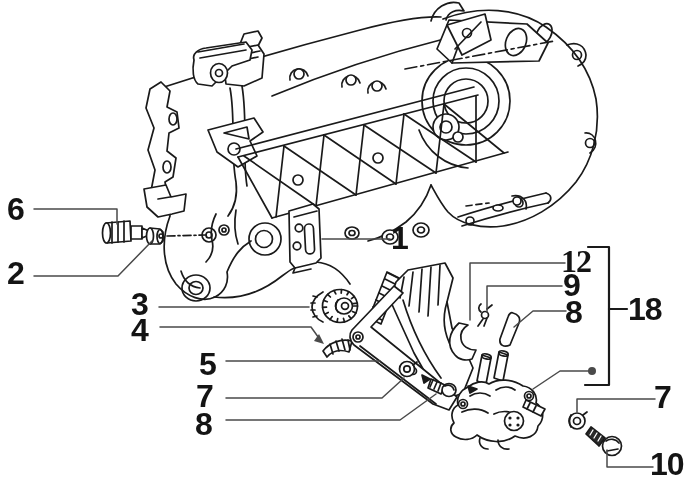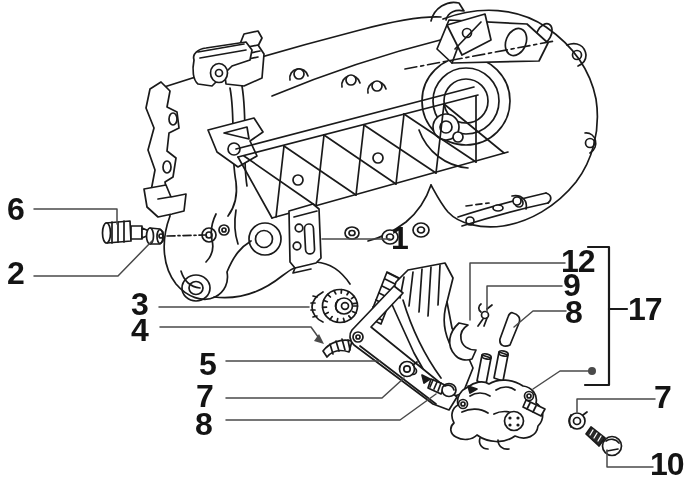--- a/index.html
+++ b/index.html
@@ -273,16 +273,16 @@
   <div class="lbl" style="left:7px;top:257px;">2</div>
   <div class="lbl" style="left:131px;top:288px;">3</div>
   <div class="lbl" style="left:131px;top:314px;">4</div>
   <div class="lbl" style="left:199px;top:348px;">5</div>
   <div class="lbl" style="left:7px;top:193px;">6</div>
   <div class="lbl" style="left:196px;top:380px;">7</div>
   <div class="lbl" style="left:195px;top:408px;">8</div>
   <div class="lbl" style="left:563px;top:269px;">9</div>
   <div class="lbl" style="left:650px;top:448px;">10</div>
   <div class="lbl" style="left:565px;top:296px;">8</div>
-  <div class="lbl" style="left:561px;top:245px;">12</div>
-  <div class="lbl" style="left:628px;top:293px;">17</div>
+  <div class="lbl" style="left:561px;top:245px;font-family:Liberation Serif, serif;">12</div>
+  <div class="lbl" style="left:628px;top:293px;">18</div>
   <div class="lbl" style="left:654px;top:381px;">7</div>
 </div>
 
 </body></html>

